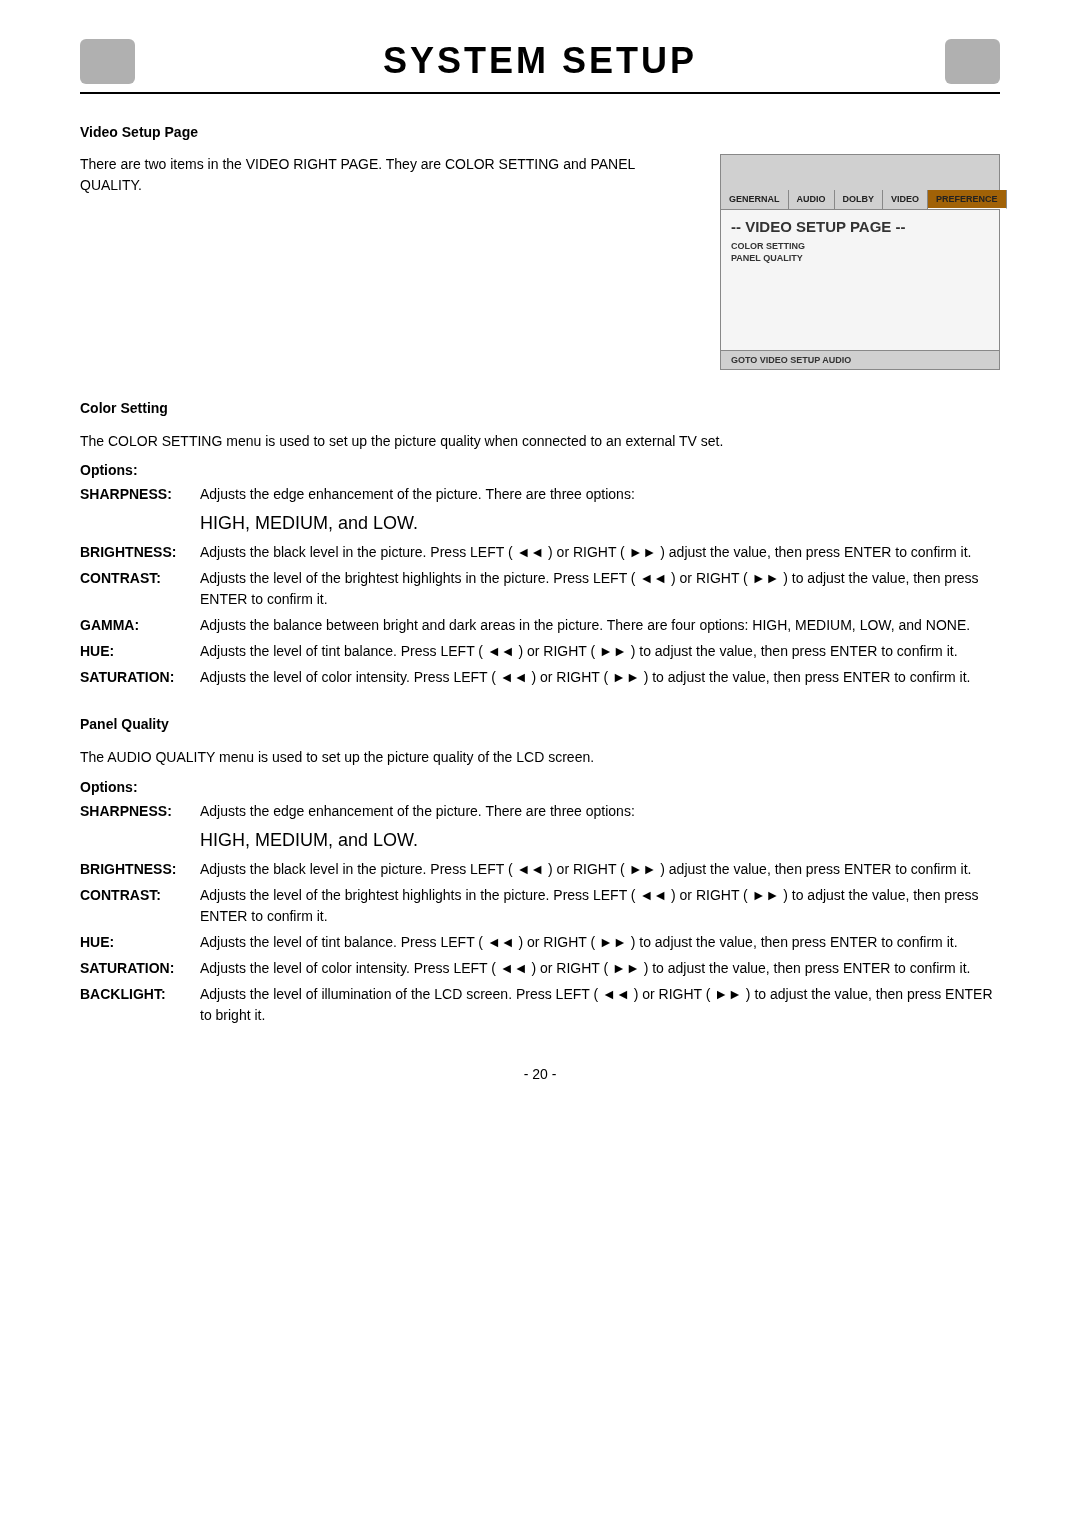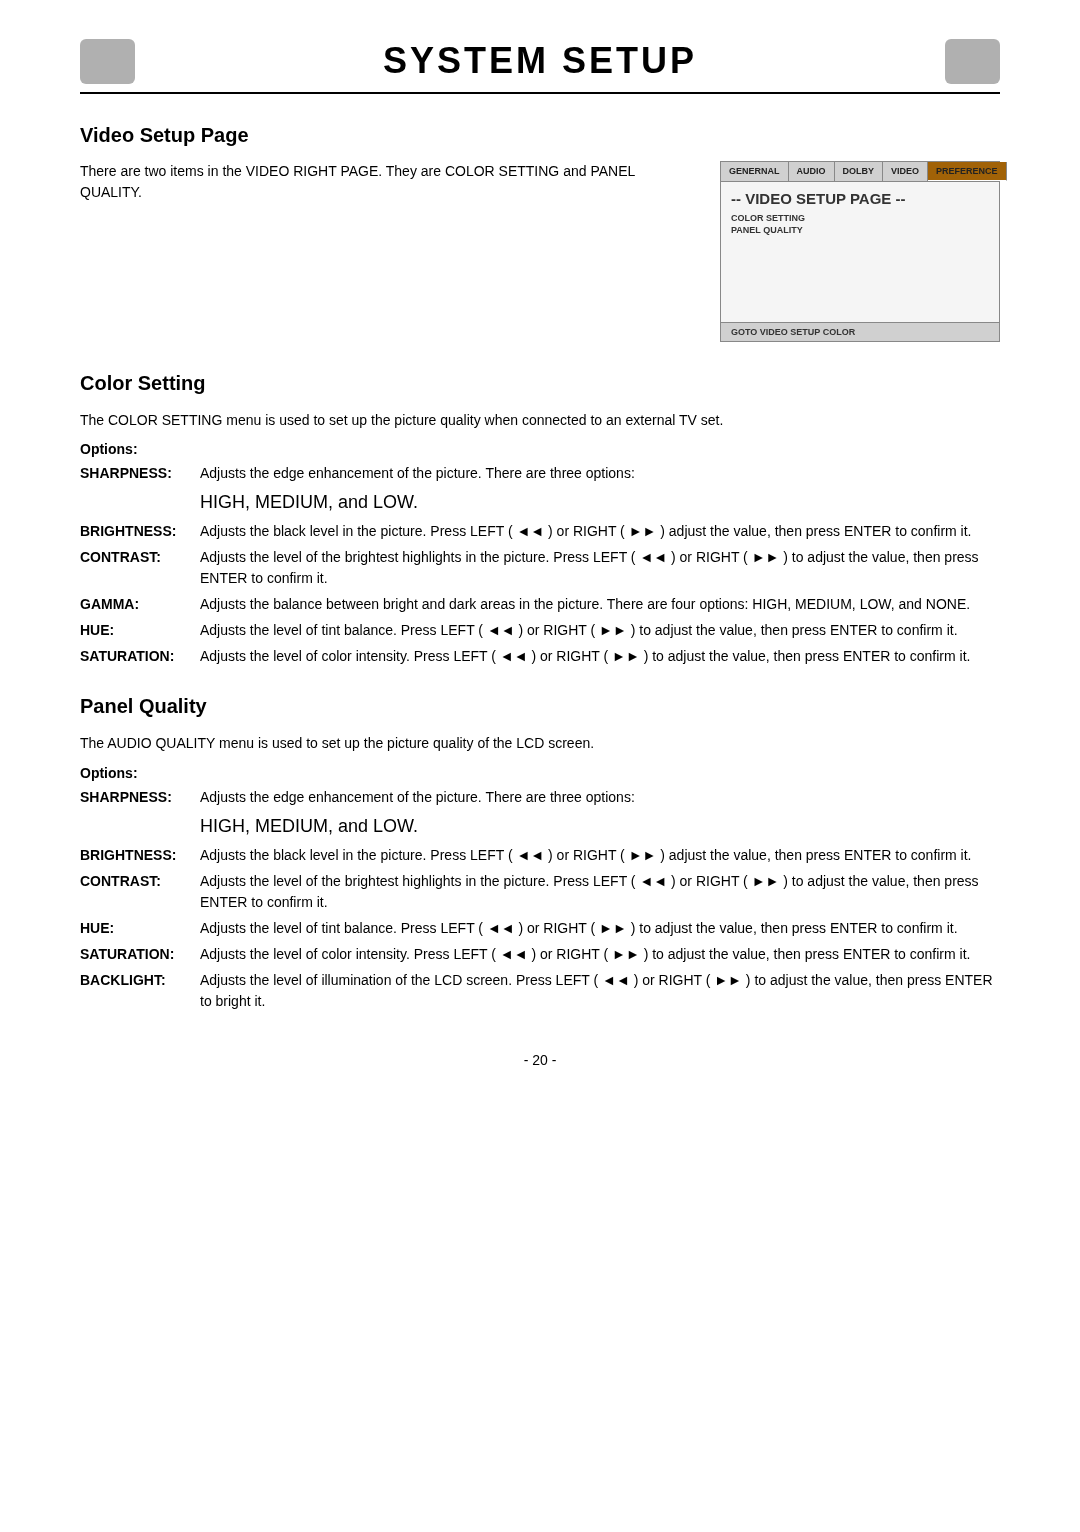--- a/index.html
+++ b/index.html
@@ -34,21 +34,21 @@
     .header-corner.right { right: 0; }
     .page-title {
       font-size: 36px;
       font-weight: bold;
       letter-spacing: 3px;
       text-transform: uppercase;
     }
 
     
     .section-title {
-      font-size: 20px;
+      font-size: 14px;
       font-weight: bold;
       margin-bottom: 14px;
     }
 
     
     .video-setup-section {
       display: flex;
       gap: 40px;
       margin-bottom: 30px;
     }
@@ -72,20 +72,21 @@
       background: #d0d0d0;
       border-bottom: 1px solid #888;
     }
     .mini-tab {
       padding: 4px 8px;
       border-right: 1px solid #888;
       font-size: 9px;
       font-weight: bold;
       text-transform: uppercase;
       color: #222;
+      margin-top: 35px;
     }
     .mini-tab.active {
       background: #a16207;
       border-bottom: 1px solid #fff;
     }
     .mini-panel-body {
       padding: 8px 10px;
       background: #f5f5f5;
       min-height: 140px;
     }
@@ -181,21 +182,21 @@
         <div class="mini-tab">AUDIO</div>
         <div class="mini-tab">DOLBY</div>
         <div class="mini-tab">VIDEO</div>
         <div class="mini-tab active">PREFERENCE</div>
       </div>
       <div class="mini-panel-body">
         <div class="mini-panel-heading">-- VIDEO SETUP PAGE --</div>
         <div class="mini-panel-item">COLOR SETTING</div>
         <div class="mini-panel-item">PANEL QUALITY</div>
       </div>
-      <div class="mini-panel-footer">GOTO VIDEO SETUP COLOR</div>
+      <div class="mini-panel-footer">GOTO VIDEO SETUP AUDIO</div>
     </div>
   </div>
 </div>
 
 <div class="content-section">
   <h3 class="section-title">Color Setting</h3>
   <div class="section-body">
     <p>The COLOR SETTING menu is used to set up the picture quality when connected to an external TV set.</p>
     <div class="options-label">Options:</div>
     <div class="options-list">

